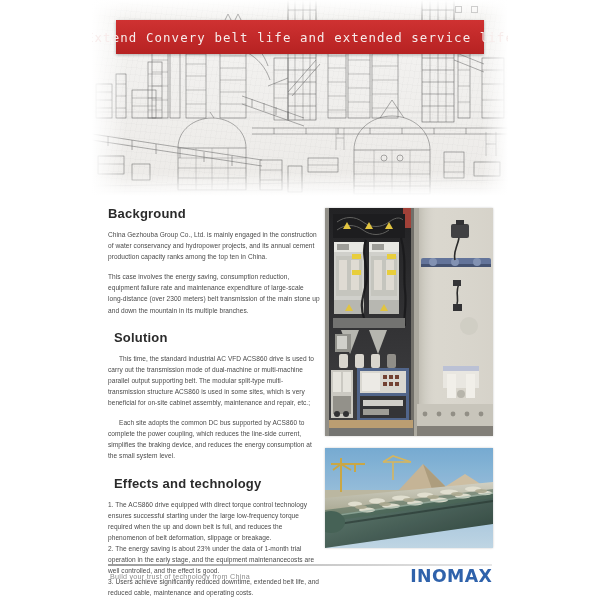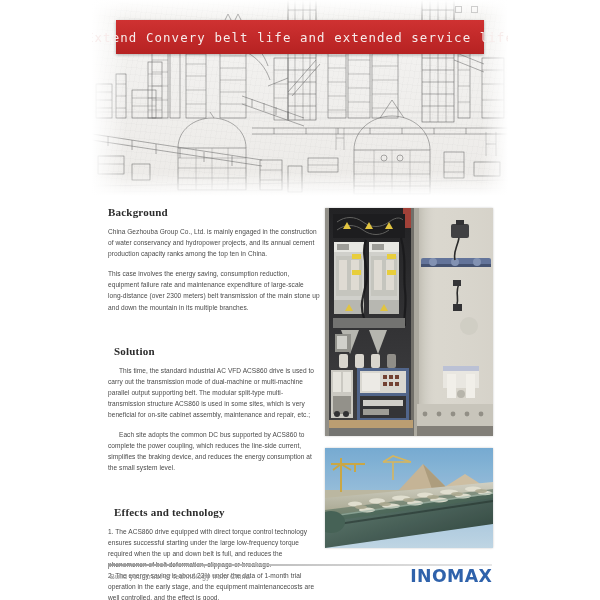--- a/index.html
+++ b/index.html
@@ -41,25 +41,24 @@
     font-family:"DejaVu Sans Mono","Liberation Mono",monospace;
     font-size:12.4px;color:#f7eceb;letter-spacing:1.1px;white-space:nowrap;
   }
 
   
   .content{position:absolute;left:0;top:200px;width:416px;height:362px;}
   .col-text{position:absolute;left:16px;top:6px;width:212px;}
   .col-media{position:absolute;left:233px;top:8px;width:170px;}
 
   h2.sec{
-    font-size:11px;font-weight:bold;color:#2b2b2b;margin:0 0 8px 0;
+    font-size:13px;font-weight:bold;color:#2b2b2b;margin:0 0 8px 0;
     letter-spacing:.2px;
-    font-family:Liberation Serif, serif;
-  }
-  h2.indent{margin-left:6px;margin-top:18px;}
+  }
+  h2.indent{margin-left:6px;}
   p.body{
     font-size:6.55px;line-height:11.1px;color:#4a4a4a;margin:0 0 9px 0;
     text-align:left;letter-spacing:.05px;
   }
   p.body.ind{text-indent:11px;}
   p.body.tight{margin-bottom:0;}
   .gap-s{height:5px;}
 
   
   .photo{position:relative;overflow:hidden;background:#ddd;

